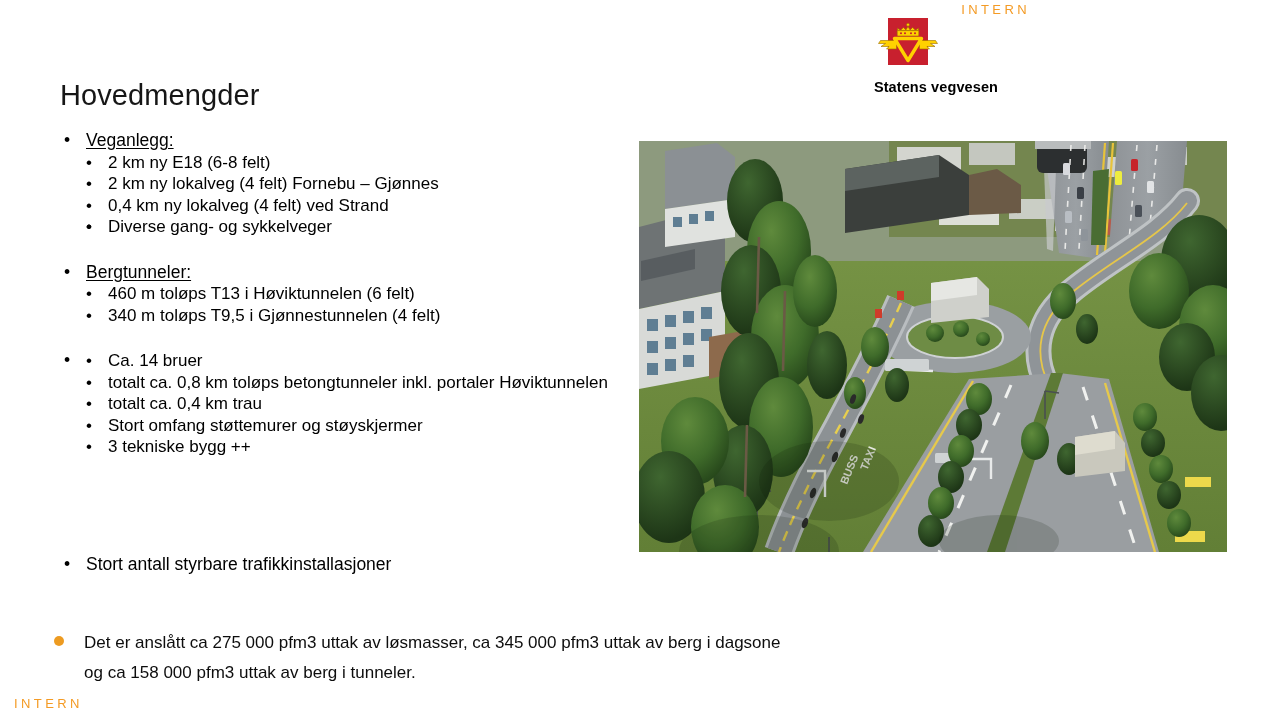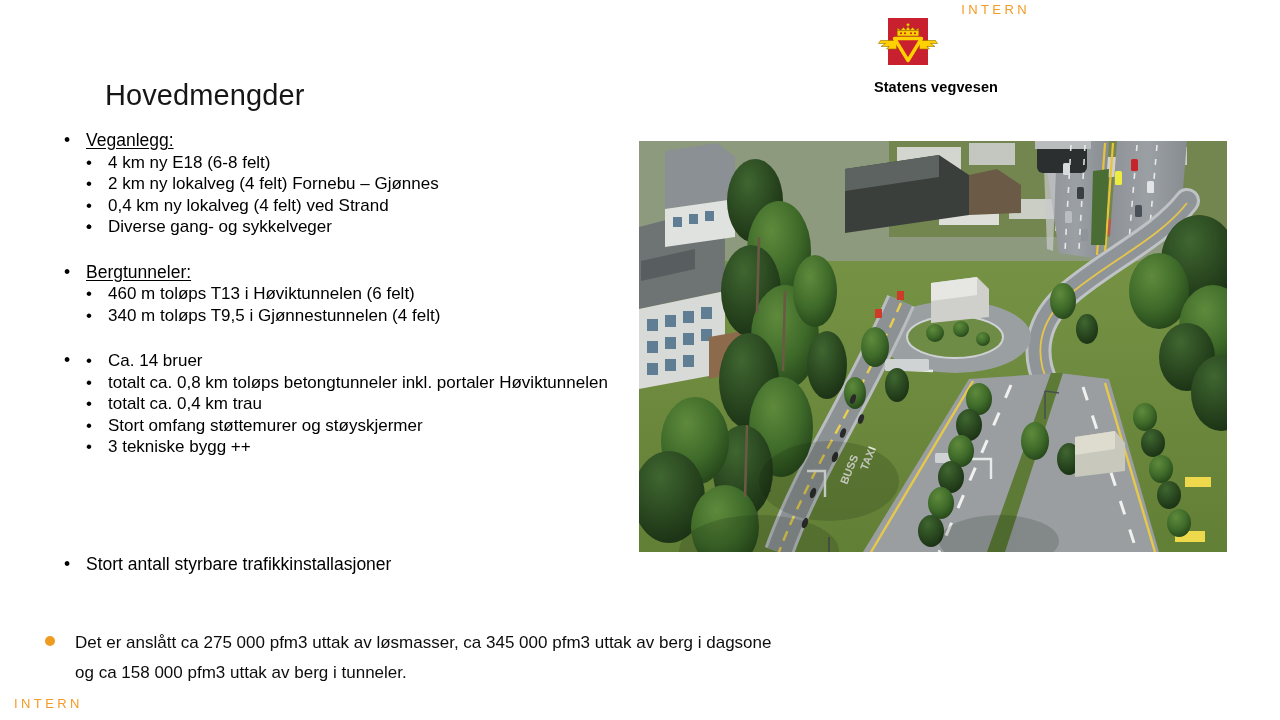--- a/index.html
+++ b/index.html
@@ -72,21 +72,20 @@
   .slide-title {
     position: absolute;
     left: 60px;
     top: 60px;
     font-family: "Liberation Sans", sans-serif;
     font-size: 29px;
     font-weight: normal;
     color: #161616;
     line-height: 1.15;
     letter-spacing: 0.1px;
-    margin-left: 45px;
   }
 
   
   .body-col {
     position: absolute;
     left: 58px;
     top: 130px;
     width: 572px;
   }
 
@@ -144,21 +143,21 @@
   }
   .standalone .bullet-dot {
     position: absolute;
     left: 6px;
     top: 0;
   }
 
   
   .bottom-note {
     position: absolute;
-    left: 39px;
+    left: 48px;
     top: 628px;
     width: 1150px;
     padding-left: 36px;
     font-size: 17px;
     line-height: 30px;
     color: #0d0d0d;
     font-stretch: semi-condensed;
   }
   .bottom-note .orange-dot {
     position: absolute;
@@ -220,21 +219,21 @@
 
   <div class="body-col">
 
     <div class="lvl1">
       <span class="bullet-dot">•</span>
       <span class="lvl1-label">Veganlegg:</span>
     </div>
     <ul class="sub-list">
       <li class="lvl2">
         <span class="bullet-dot">•</span>
-        <span>4 km ny E18 (6-8 felt)</span>
+        <span>2 km ny E18 (6-8 felt)</span>
       </li>
       <li class="lvl2">
         <span class="bullet-dot">•</span>
         <span>2 km ny lokalveg (4 felt) Fornebu – Gjønnes</span>
       </li>
       <li class="lvl2">
         <span class="bullet-dot">•</span>
         <span>0,4 km ny lokalveg (4 felt) ved Strand</span>
       </li>
       <li class="lvl2">

